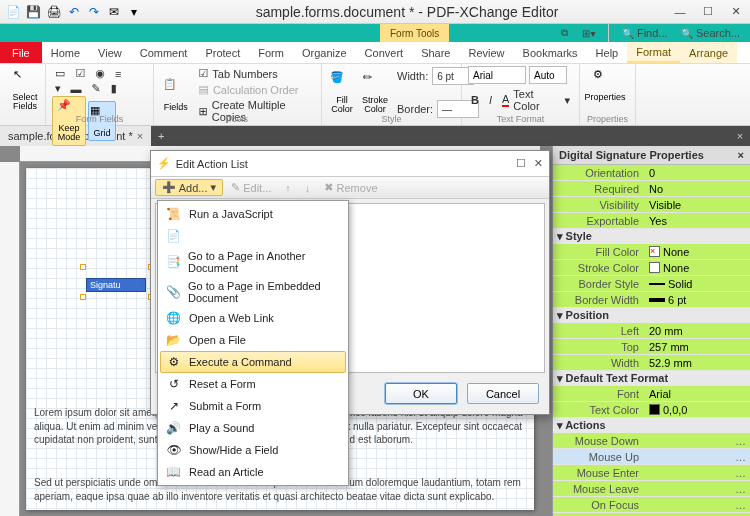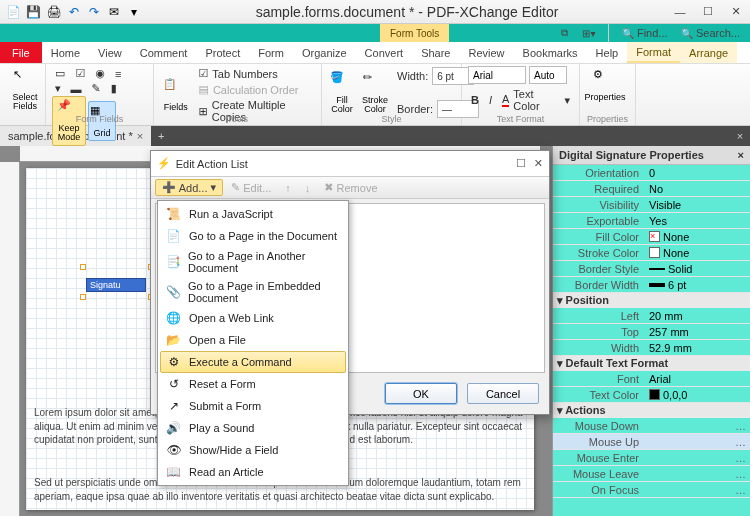--- a/index.html
+++ b/index.html
@@ -55,21 +55,21 @@
 .page { position: absolute; top: 22px; left: 26px; right: 18px; bottom: 6px; background: #fff; box-shadow: 1px 1px 4px rgba(0,0,0,.4); }
 .gridbg { position: absolute; inset: 0; background-image: linear-gradient(#e0e8f0 1px, transparent 1px), linear-gradient(90deg,#e0e8f0 1px, transparent 1px); background-size: 10px 10px; }
 .page-text { position: absolute; left: 8px; right: 8px; color: #444; font-size: 10px; line-height: 1.35; }
 .para1 { top: 238px; }
 .para2 { top: 308px; }
 .sigfield { position: absolute; left: 60px; top: 110px; width: 60px; height: 14px; background: #3b6fcf; color: #fff; font-size: 9px; padding: 1px 3px; border: 1px solid #244a94; }
 .sigfield::before, .sigfield::after { content: ''; position: absolute; }
 .sel-handle { position: absolute; width: 6px; height: 6px; background: #fff; border: 1px solid #e8a020; }
 
 
-.proppanel { width: 198px; background: #5eead4; border-left: 1px solid #999; display: flex; flex-direction: column; font-size: 10px; }
+.proppanel { width: 198px; background: #bef264; border-left: 1px solid #999; display: flex; flex-direction: column; font-size: 10px; }
 .proppanel-title { background: #ddd; padding: 3px 6px; font-weight: 600; color: #333; border-bottom: 1px solid #bbb; display: flex; justify-content: space-between; }
 .prop-row { display: flex; border-bottom: 1px solid #e4e4e4; height: 16px; align-items: center; }
 .prop-label { width: 92px; text-align: right; padding-right: 6px; color: #555; }
 .prop-value { flex: 1; padding-left: 4px; color: #000; display: flex; align-items: center; gap: 3px; }
 .prop-section { background: #e8e8e8; padding: 1px 4px; font-weight: 600; color: #333; display: flex; align-items: center; gap: 3px; height: 15px; }
 .prop-row.action .prop-value { color: #888; }
 .prop-row.action.hl { background: #cfe3f7; }
 .dots { color: #666; padding-right: 4px; }
 .colorbox { width: 11px; height: 11px; border: 1px solid #666; display: inline-block; }
 .linebox { width: 16px; height: 2px; background: #000; display: inline-block; }
@@ -284,20 +284,21 @@
           <div class="prop-value">No</div>
         </div>
         <div class="prop-row">
           <div class="prop-label">Visibility</div>
           <div class="prop-value">Visible</div>
         </div>
         <div class="prop-row">
           <div class="prop-label">Exportable</div>
           <div class="prop-value">Yes</div>
         </div>
+        <div class="prop-section">▾ Style</div>
         <div class="prop-row">
           <div class="prop-label">Fill Color</div>
           <div class="prop-value"><span class="colorbox" style="background:#fff;position:relative">
               <span style="position:absolute;inset:0;color:red;font-size:9px;line-height:9px">×</span>
             </span> None</div>
         </div>
         <div class="prop-row">
           <div class="prop-label">Stroke Color</div>
           <div class="prop-value"><span class="colorbox" style="background:#fff"></span> None</div>
         </div>
@@ -397,21 +398,20 @@
 </div>
 
 <div class="dropdown">
   <div id="dd-items">
       <div class="dd-item">
         <span class="dd-icn">📜</span>
         <span>Run a JavaScript</span>
       </div>
       <div class="dd-item">
         <span class="dd-icn">📄</span>
-        <span>Go to a Page in the Document</span>
       </div>
       <div class="dd-item">
         <span class="dd-icn">📑</span>
         <span>Go to a Page in Another Document</span>
       </div>
       <div class="dd-item">
         <span class="dd-icn">📎</span>
         <span>Go to a Page in Embedded Document</span>
       </div>
       <div class="dd-item">

